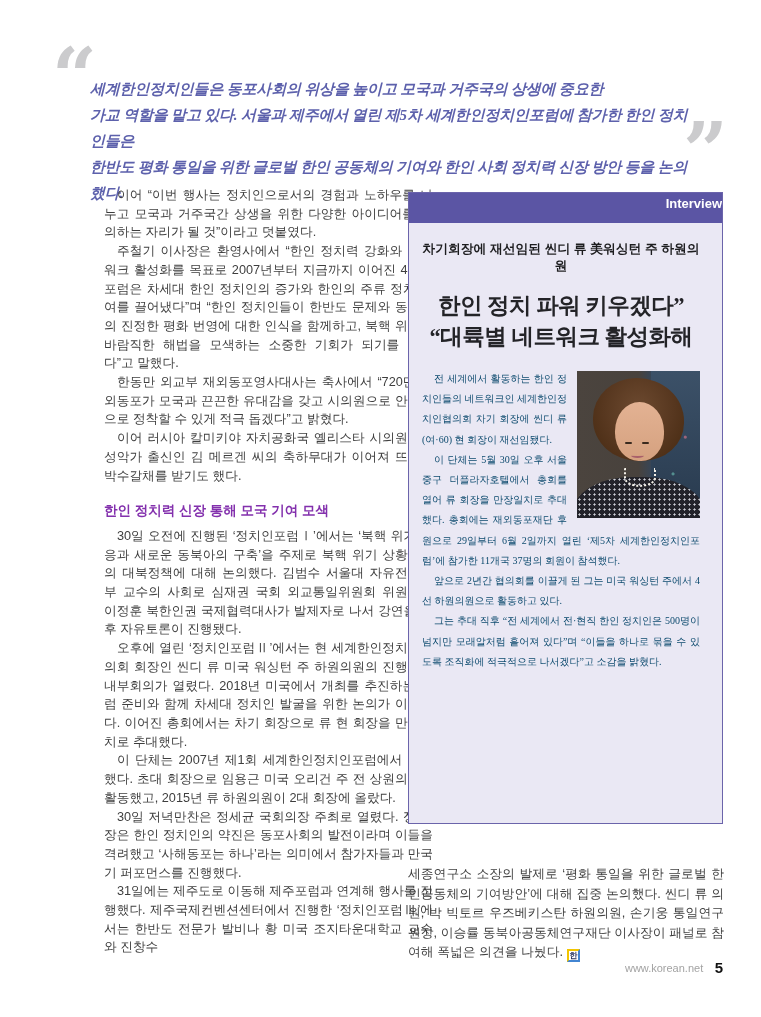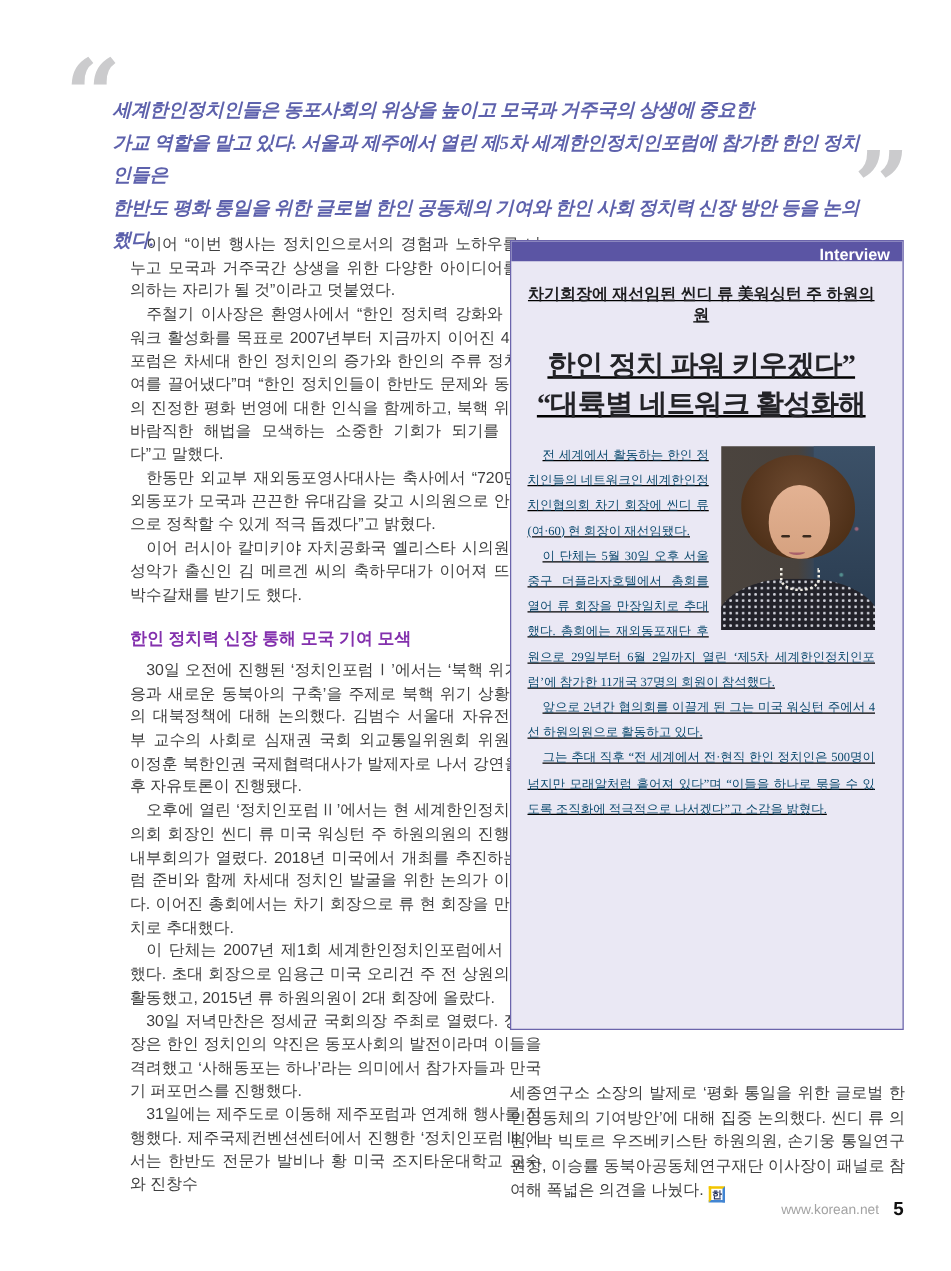--- a/index.html
+++ b/index.html
@@ -30,24 +30,24 @@
   .subhead {
     margin:17px 0 6px 0; color:#8330ad; font-weight:bold;
     font-size:13.5px; text-indent:0 !important; text-align:left;
   }
   
   .interview-box {
     position:absolute; left:408px; top:192px; width:315px; height:632px;
     background:#eae8f4; border:1px solid #6b64ab; overflow:hidden;
   }
   .iv-bar {
-    height:16px; background:#5b55a4; color:#ffffff; font-weight:bold;
-    font-size:13px; line-height:21px; text-align:right; padding-right:10px;
+    height:30px; background:#5b55a4; color:#ffffff; font-weight:bold;
+    font-size:13px; line-height:21px; text-align:right; 
   }
-  .iv-content { padding:11px 22px 10px 13px;text-decoration:underline; }
+  .iv-content { padding:11px 22px 10px 13px; }
   .iv-kicker {
     text-align:center; font-weight:bold; font-size:12.8px; color:#1d1d1f;
     margin:7px 0 15px 0;
   }
   .iv-headline {
     text-align:center; font-family:"Liberation Serif", serif; font-weight:600;
     font-size:22.5px; line-height:31px; color:#232327; margin-bottom:17px;
     letter-spacing:-0.5px;
   }
   .iv-body {

